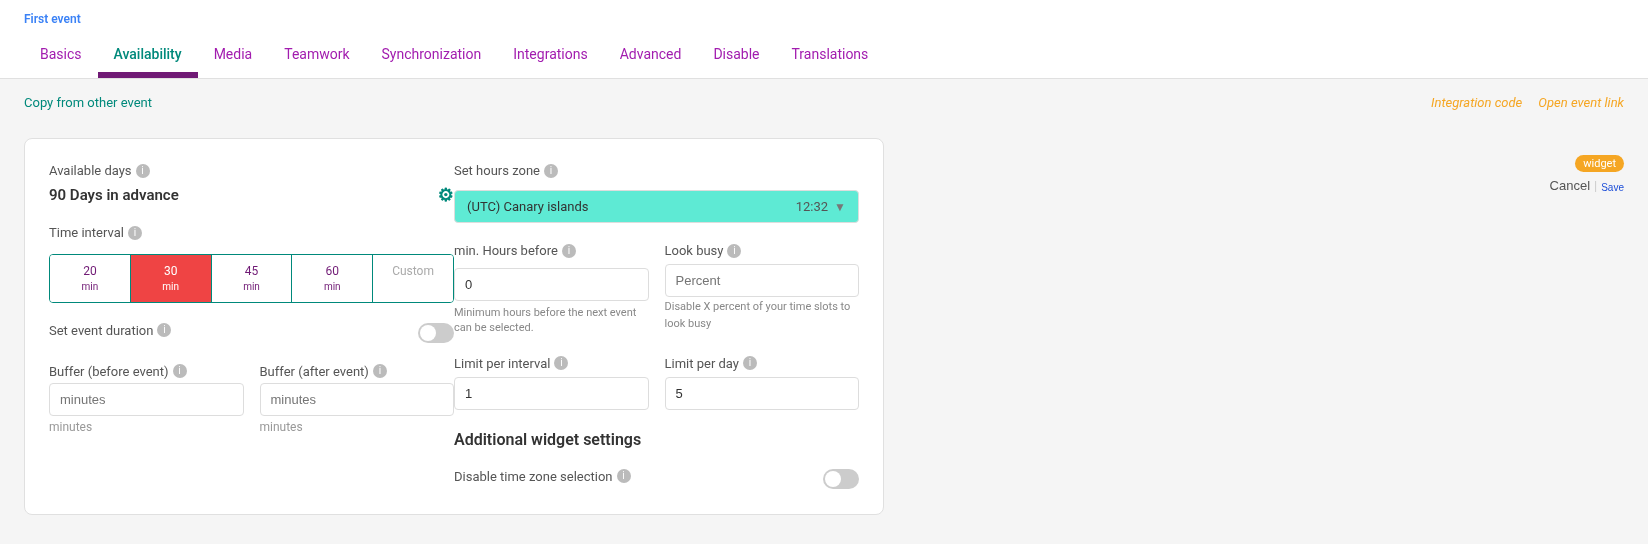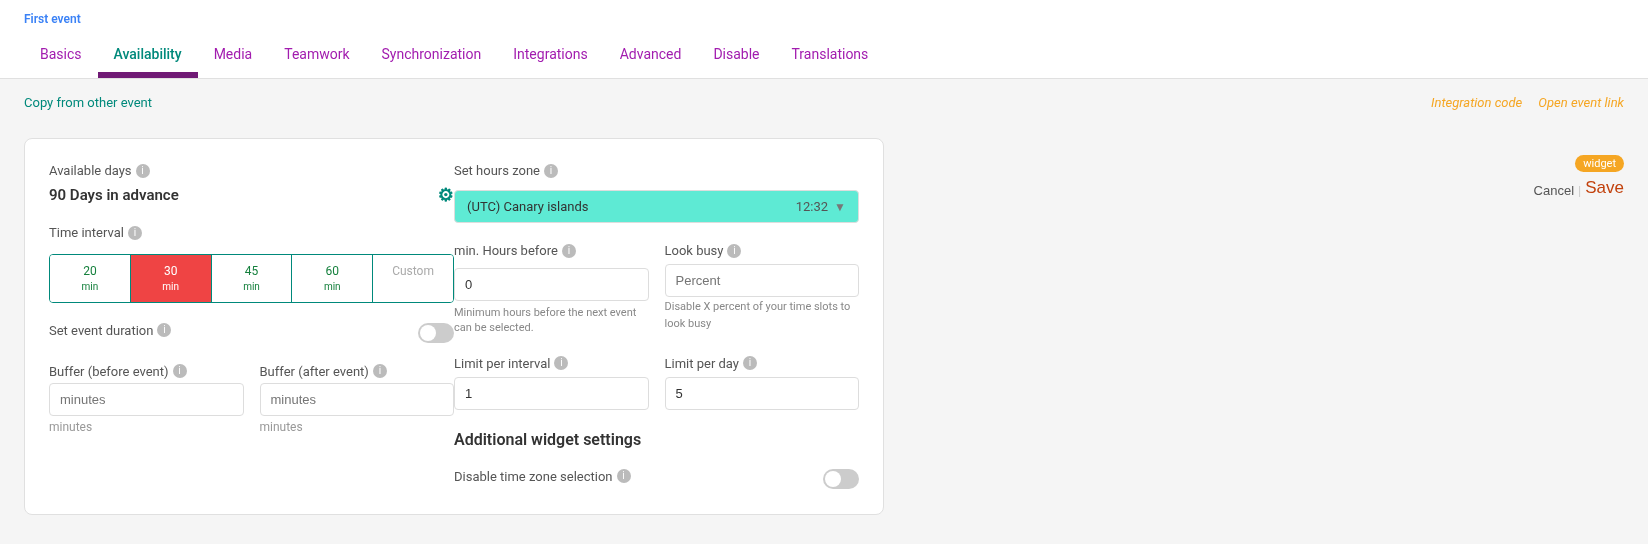--- a/index.html
+++ b/index.html
@@ -151,21 +151,21 @@
       border-radius: 4px;
       overflow: hidden;
     }
 
     .interval-btn {
       flex: 1;
       padding: 8px 4px;
       text-align: center;
       cursor: pointer;
       font-size: 12px;
-      color: #15803d;
+      color: #701a75;
       border-right: 1px solid #00897b;
       background: #fff;
       display: flex;
       flex-direction: column;
       align-items: center;
       line-height: 1.4;
     }
 
     .interval-btn:last-child {
       border-right: none;
@@ -358,24 +358,24 @@
       border: none;
       font-size: 13px;
     }
 
     .divider {
       color: #ccc;
     }
 
     .save-btn {
       cursor: pointer;
-      color: #c2410c;
+      color: #1d4ed8;
       background: none;
       border: none;
-      font-size: 17px;
+      font-size: 10px;
     }
   </style>
 </head>
 <body>
 
 <div class="page-header">
   <div class="page-title">First event</div>
   <nav class="tabs">
     <div class="tab-item">Basics</div>
     <div class="tab-item active">Availability</div>

